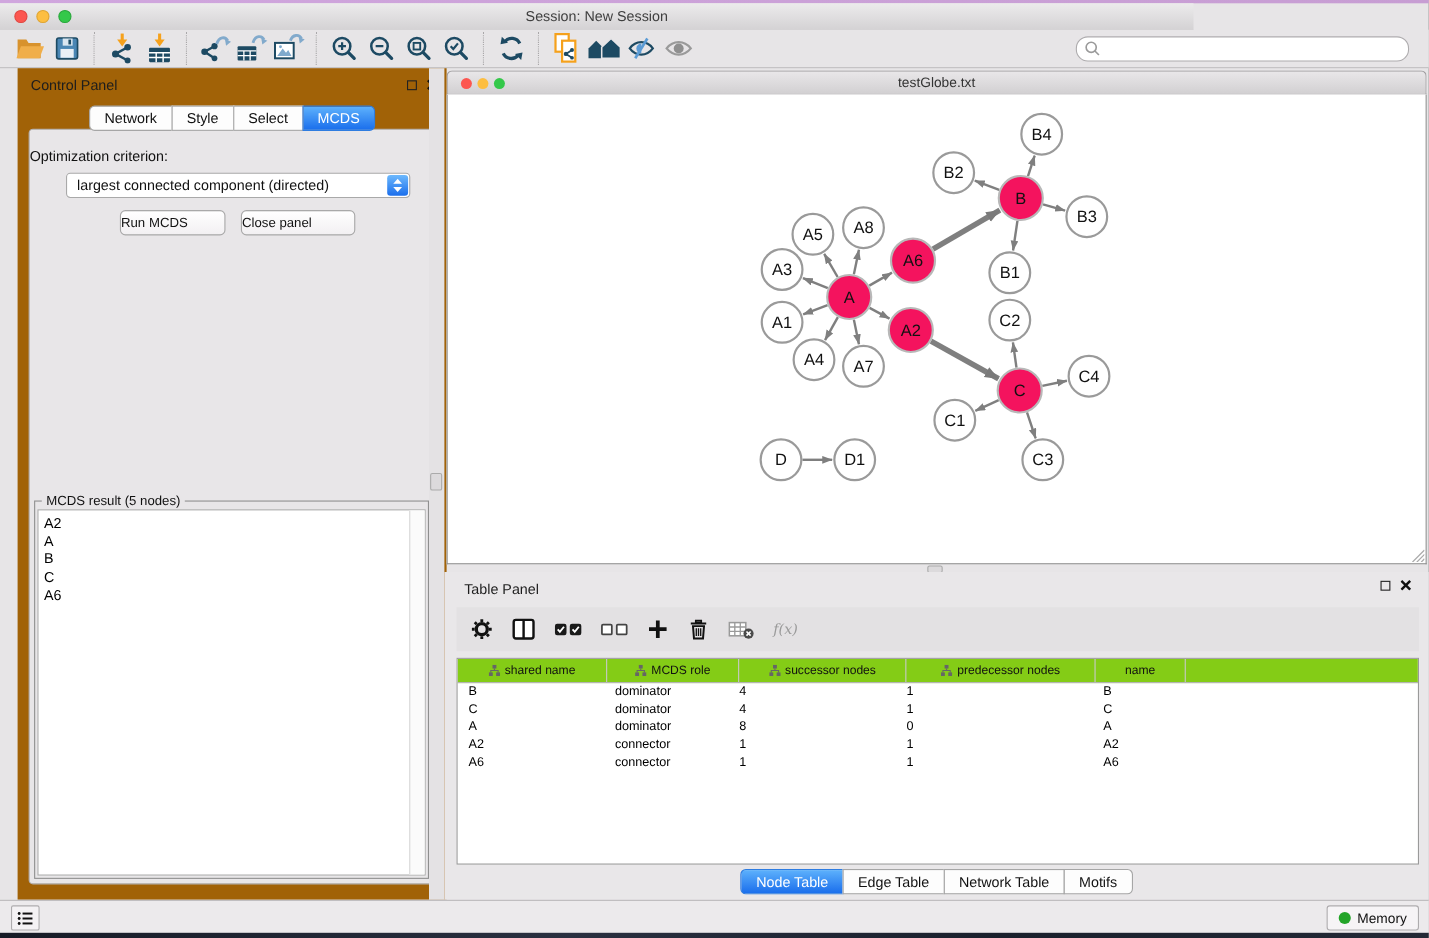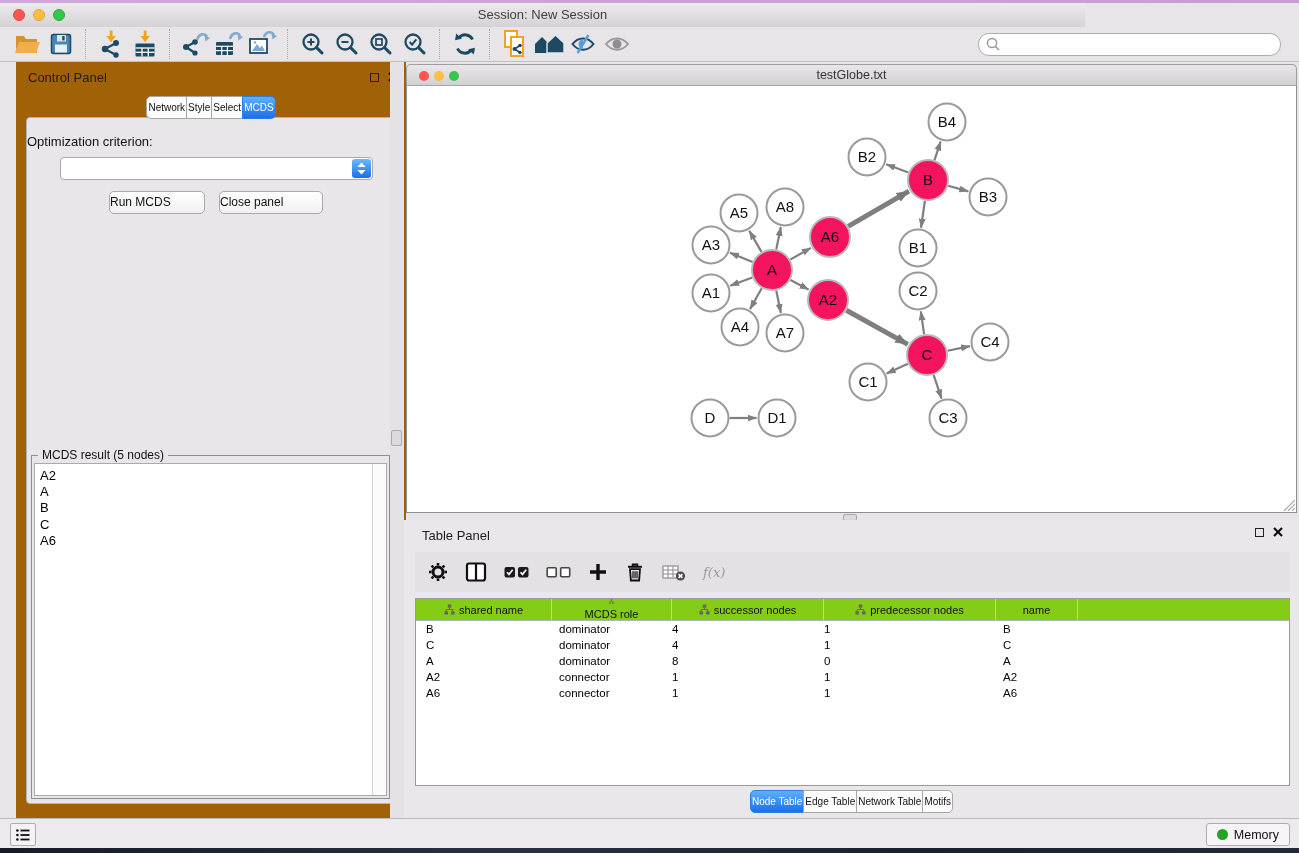--- a/index.html
+++ b/index.html
@@ -20,21 +20,21 @@
   .toolbar{left:0;top:27px;width:1299px;height:35px;background:#e7e5e7;border-bottom:1px solid #c1bfc1;display:flex;align-items:center;padding:0 10px;box-sizing:border-box;}
   .tbtn{width:34px;height:32px;display:flex;align-items:center;justify-content:center;flex:0 0 auto;}
   .tsep{width:1px;height:30px;border-left:1px dotted #a9a7a9;margin:0 7px;flex:0 0 auto;}
   .searchbox{margin-left:auto;margin-right:8px;width:295px;height:21px;background:#fff;border:1px solid #aeacae;border-radius:11px;display:flex;align-items:center;padding-left:6px;}
   
   .cpanel{left:0;top:62px;width:390px;height:756px;background:#a16207;margin-left:16px;}
   .panel-head{position:absolute;left:0;top:0;right:0;height:32px;}
   .panel-title{position:absolute;left:12px;top:0;line-height:32px;font-size:13px;color:#1d1d1d;}
   .ph-icons{position:absolute;right:8px;top:10px;display:flex;gap:9px;align-items:center;}
   .cp-tabs{position:absolute;top:34px;left:0;right:0;display:flex;justify-content:center;z-index:3;}
-  .tab{height:21px;line-height:21px;padding:0 1px;background:#fdfdfd;border:1px solid #a6a6a6;margin-left:-1px;font-size:10px;color:#111;cursor:default;}
+  .tab{height:21px;line-height:21px;padding:0 13px;background:#fdfdfd;border:1px solid #a6a6a6;margin-left:-1px;font-size:13px;color:#111;cursor:default;}
   .tab.first{border-radius:5px 0 0 5px;margin-left:0;}
   .tab.last{border-radius:0 5px 5px 0;}
   .tab.active{background:linear-gradient(#5db1fc,#1a6eec);color:#fff;border-color:#2e7ce0;}
   .cp-pane{position:absolute;left:10px;right:9px;top:55px;bottom:14px;background:#e8e6e8;border:1px solid #b3b1b3;border-radius:4px;}
   .opt-label{position:absolute;left:0;right:0;top:16px;text-align:left;font-size:13px;color:#111;}
   .selectbox{position:absolute;left:33px;top:39px;width:313px;height:23px;background:#fff;border:1px solid #a9a9a9;border-radius:4px;box-sizing:border-box;}
   .selectbox .val{position:absolute;left:9px;top:0;line-height:21px;font-size:13px;color:#111;white-space:nowrap;}
   .stepper{position:absolute;right:1px;top:1px;width:19px;height:19px;border-radius:3px;background:linear-gradient(#6db9fd,#1a6eec);}
   .btn{position:absolute;height:23px;background:linear-gradient(#ffffff,#f2f0f2);border:1px solid #a9a9a9;border-radius:5px;font-size:12px;color:#111;line-height:21px;box-sizing:border-box;}
   .group{position:absolute;left:4px;right:6px;top:337px;bottom:4px;border:1px solid #8f8f8f;}
@@ -245,20 +245,21 @@
     </div>
     <div class="cp-tabs" id="cp-tabs">
         <div class="tab first">Network</div>
         <div class="tab">Style</div>
         <div class="tab">Select</div>
         <div class="tab active last">MCDS</div>
       </div>
     <div class="cp-pane">
       <div class="opt-label">Optimization criterion:</div>
       <div class="selectbox">
+        <span class="val">largest connected component (directed)</span>
         <span class="stepper">
           <svg width="19" height="19" viewBox="0 0 19 19">
               <polygon points="5.5,8 9.5,3.5 13.5,8" fill="#fff"></polygon>
               <polygon points="5.5,11 9.5,15.5 13.5,11" fill="#fff"></polygon>
             </svg>
         </span>
       </div>
       <div class="btn" style="left:82px;top:73px;width:96px;">Run MCDS</div>
       <div class="btn" style="left:192px;top:73px;width:104px;">Close panel</div>
       <div class="group">
@@ -482,21 +483,21 @@
       <div class="tbl-head" id="tbl-head">
           <div class="th" style="width: 136px;">
             <svg width="11" height="11" viewBox="0 0 10 10">
               <rect x="3.4" y="0.4" width="3.2" height="3" fill="#666"></rect>
               <rect x="0.4" y="6.6" width="3.2" height="3" fill="#666"></rect>
               <rect x="6.4" y="6.6" width="3.2" height="3" fill="#666"></rect>
               <path d="M5 3.4 V5 M2 6.6 V5 H8 V6.6" stroke="#666" stroke-width="0.9" fill="none"></path>
             </svg>
             <span>shared name</span>
           </div>
-          <div class="th" style="width: 120px; flex-direction: column;">
+          <div class="th" style="width: 120px;">
             <svg width="11" height="11" viewBox="0 0 10 10">
               <rect x="3.4" y="0.4" width="3.2" height="3" fill="#666"></rect>
               <rect x="0.4" y="6.6" width="3.2" height="3" fill="#666"></rect>
               <rect x="6.4" y="6.6" width="3.2" height="3" fill="#666"></rect>
               <path d="M5 3.4 V5 M2 6.6 V5 H8 V6.6" stroke="#666" stroke-width="0.9" fill="none"></path>
             </svg>
             <span>MCDS role</span>
           </div>
           <div class="th" style="width: 152px;">
             <svg width="11" height="11" viewBox="0 0 10 10">

